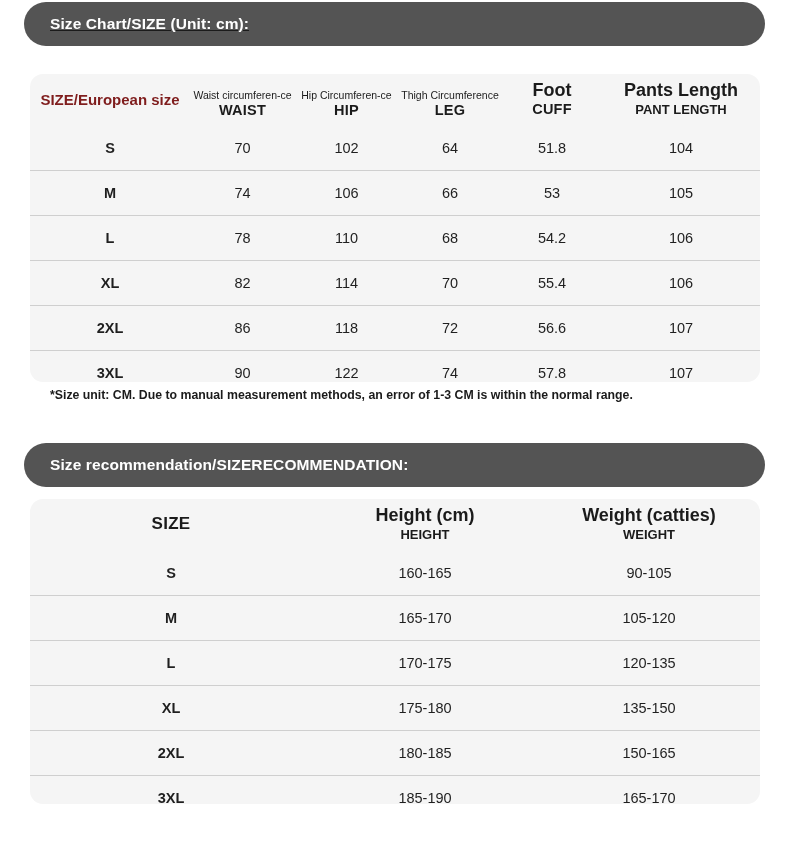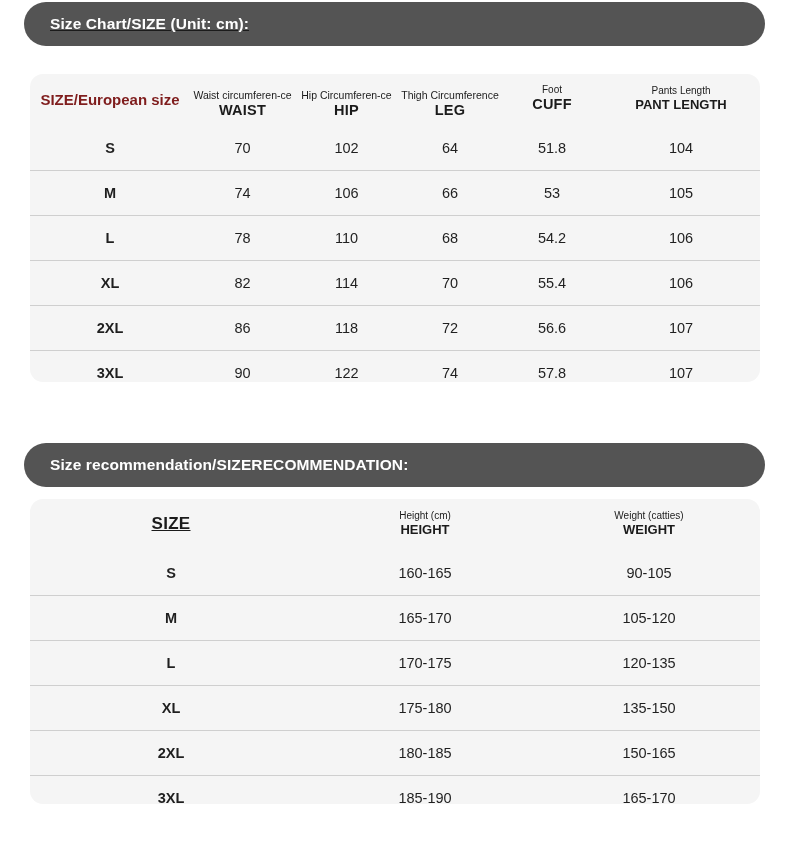--- a/index.html
+++ b/index.html
@@ -86,22 +86,22 @@
     letter-spacing: .2px;
   }
   .hdr-single {
     display: block;
     font-size: 15px;
     font-weight: 700;
     color: #7f1d1d;
   }
   .hdr-big-cn {
     display: block;
-    font-size: 10px;
-    font-weight: 400;
+    font-size: 18px;
+    font-weight: 700;
     line-height: 1.2;
   }
   .hdr-big-en {
     display: block;
     font-size: 13px;
     font-weight: 600;
     line-height: 1.25;
   }
   .hdr-size-big {
     display: block;
@@ -235,35 +235,36 @@
           <td>90</td>
           <td>122</td>
           <td>74</td>
           <td>57.8</td>
           <td style="position: relative;">107</td>
         </tr>
       </tbody>
     </table>
   </div>
 
+  <div class="footnote" id="note-1">*Size unit: CM. Due to manual measurement methods, an error of 1-3 CM is within the normal range.</div>
 
   <div class="banner" id="banner-2">
     <span class="banner-text">Size recommendation/SIZERECOMMENDATION:</span>
   </div>
 
   <div class="panel" id="panel-2">
     <table class="table">
       <colgroup>
         <col style="width:282px">
         <col style="width:226px">
         <col style="width:222px">
       </colgroup>
       <thead>
         <tr class="hdr-row">
-          <th style="position: relative; text-decoration: underline;">
+          <th style="position: relative;">
             <span class="hdr-size-big">SIZE</span>
           </th>
           <th>
             <span class="hdr-big-cn">Height (cm)</span>
             <span class="hdr-big-en">HEIGHT</span>
           </th>
           <th style="position: relative;">
             <span class="hdr-big-cn">Weight (catties)</span>
             <span class="hdr-big-en">WEIGHT</span>
           </th>

